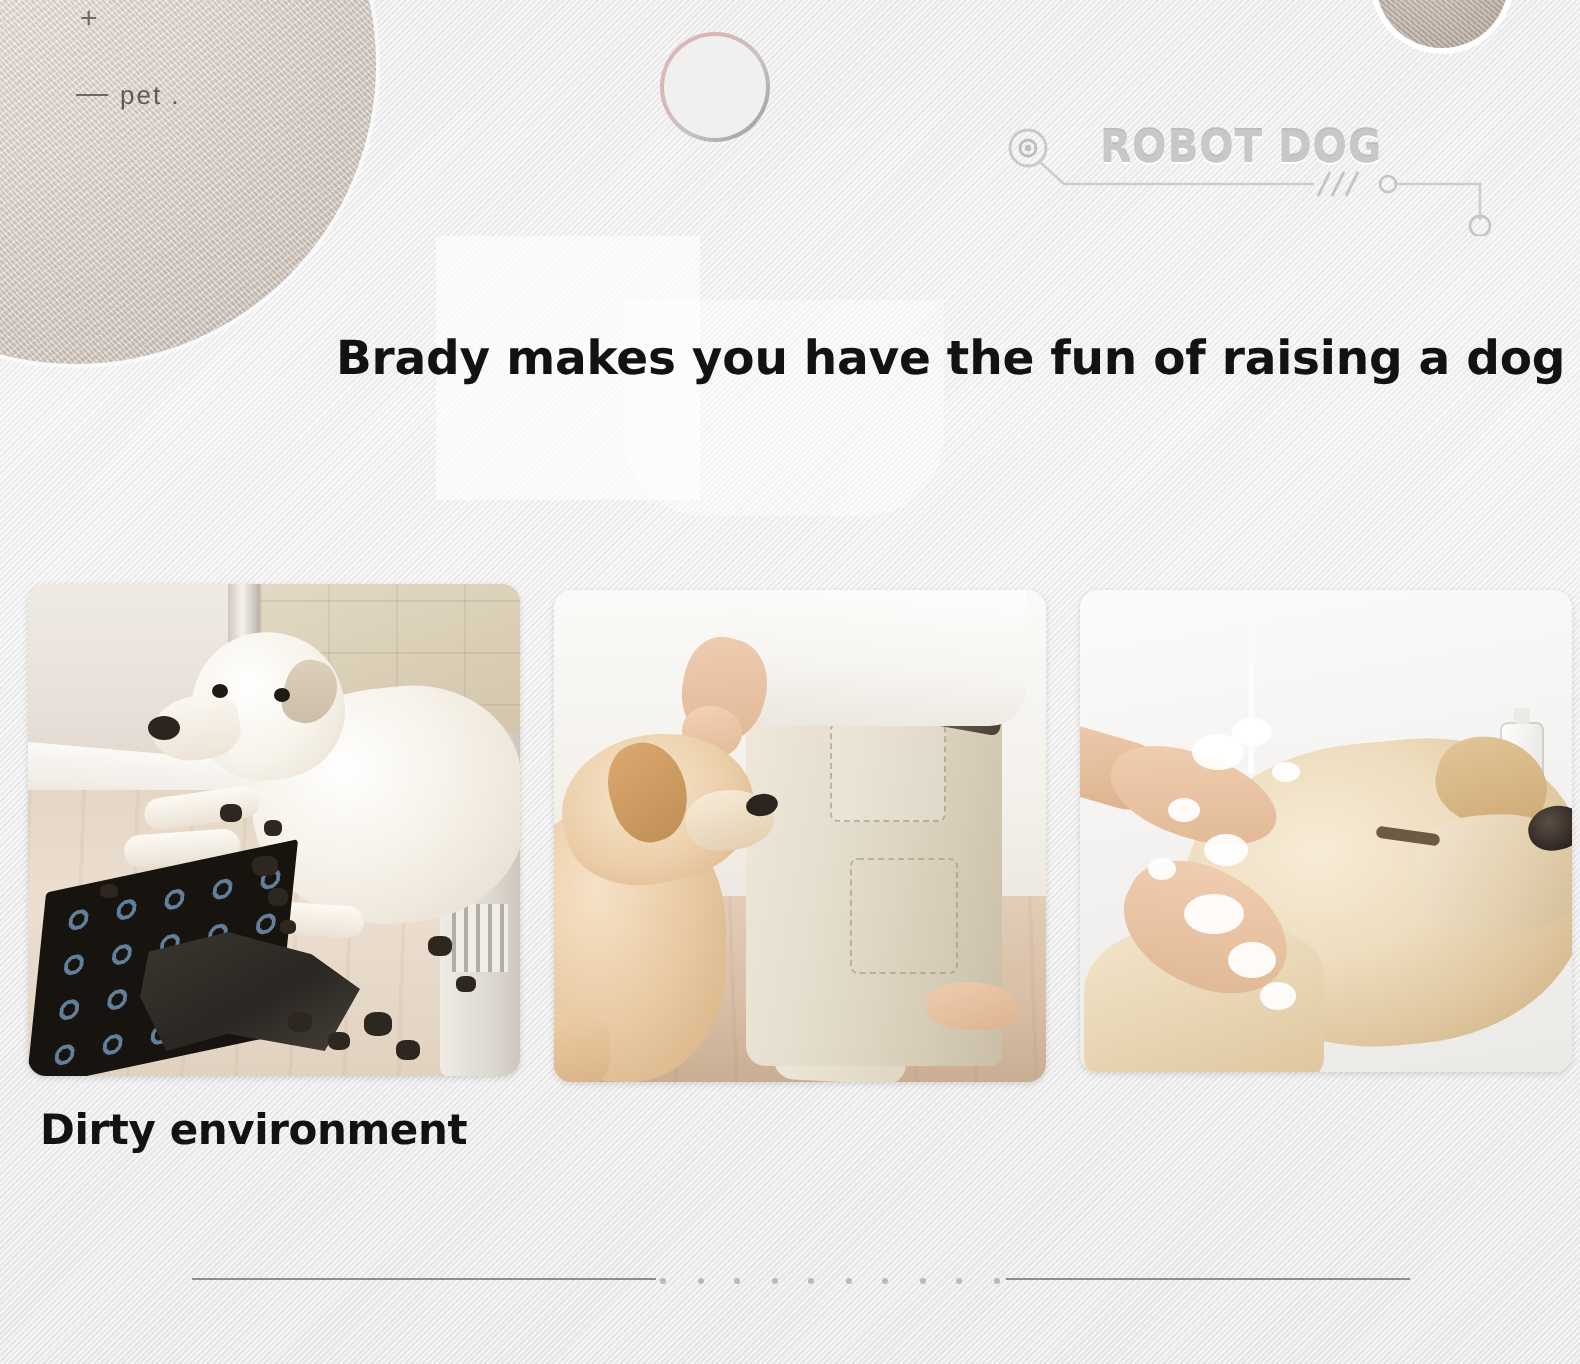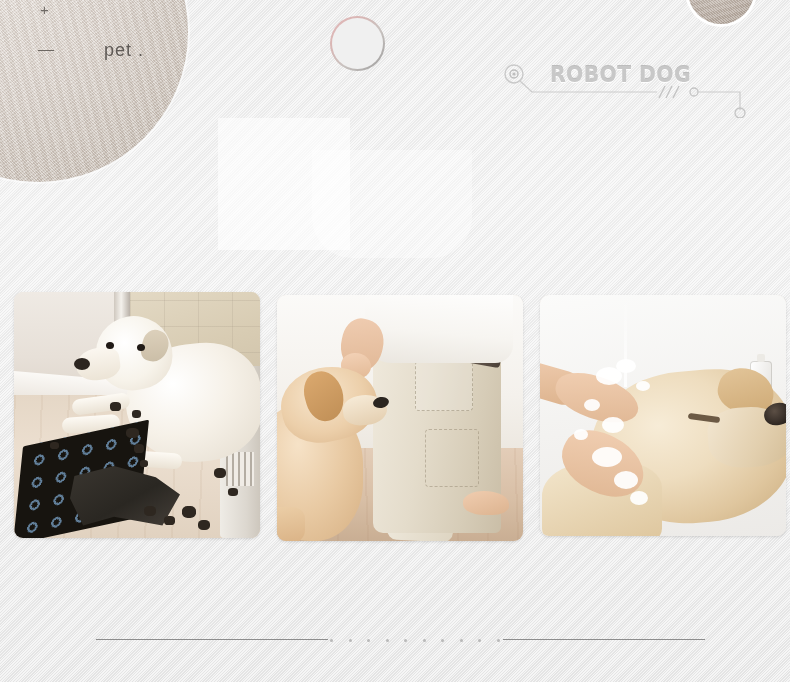--- a/index.html
+++ b/index.html
@@ -50,24 +50,23 @@
     align-items: center;
     gap: 6px;
   }
   .corner-pet .dash {
     display: block;
     width: 16px;
     height: 1.5px;
     background: #6d6863;
   }
   .corner-pet .pet-label {
-    font-size: 18px;
+    font-size: 13px;
     color: #5f5a56;
     letter-spacing: 1px;
-    margin-left: 44px;
   }
 
   
   .tr-circle {
     position: absolute;
     right: 36px;
     top: -42px;
     width: 66px;
     height: 66px;
     border-radius: 50%;
@@ -472,20 +471,21 @@
       <circle cx="192" cy="30" r="4" fill="none" stroke="#c4c4c4" stroke-width="1.3"></circle>
       <path d="M196 30 L238 30 L238 48" fill="none" stroke="#cccccc" stroke-width="1.2"></path>
       <circle cx="238" cy="51" r="5" fill="none" stroke="#c4c4c4" stroke-width="1.3"></circle>
     </svg>
     <div class="rd-text">ROBOT DOG</div>
   </div>
 
   <div class="heading-plate"></div>
   <div class="heading-plate-2"></div>
   <div class="headline">
+    <span class="line">Brady makes you have the fun of raising a dog</span>
   </div>
 
   <div class="photo-row">
 
     <div class="photo-card p1">
       <div class="scene">
         <div class="s1-wall"></div>
         <div class="s1-doorframe"></div>
         <div class="s1-outside"></div>
         <div class="s1-skirt"></div>
@@ -563,20 +563,21 @@
         <div class="s3-suds" style="left:62px;top:122px;width:22px;height:16px;"></div>
         <div class="s3-suds" style="left:52px;top:152px;width:30px;height:20px;"></div>
         <div class="s3-suds" style="left:74px;top:176px;width:24px;height:18px;"></div>
         <div class="s3-suds" style="left:90px;top:196px;width:18px;height:14px;"></div>
         <div class="s3-suds" style="left:34px;top:134px;width:14px;height:11px;"></div>
         <div class="s3-suds" style="left:96px;top:86px;width:14px;height:10px;"></div>
       </div>
     </div>
   </div>
 
+  <div class="caption c1">Dirty environment</div>
 
   <div class="divider">
     <div class="rule left"></div>
     <div class="dots">
         <span></span>
         <span></span>
         <span></span>
         <span></span>
         <span></span>
         <span></span>

